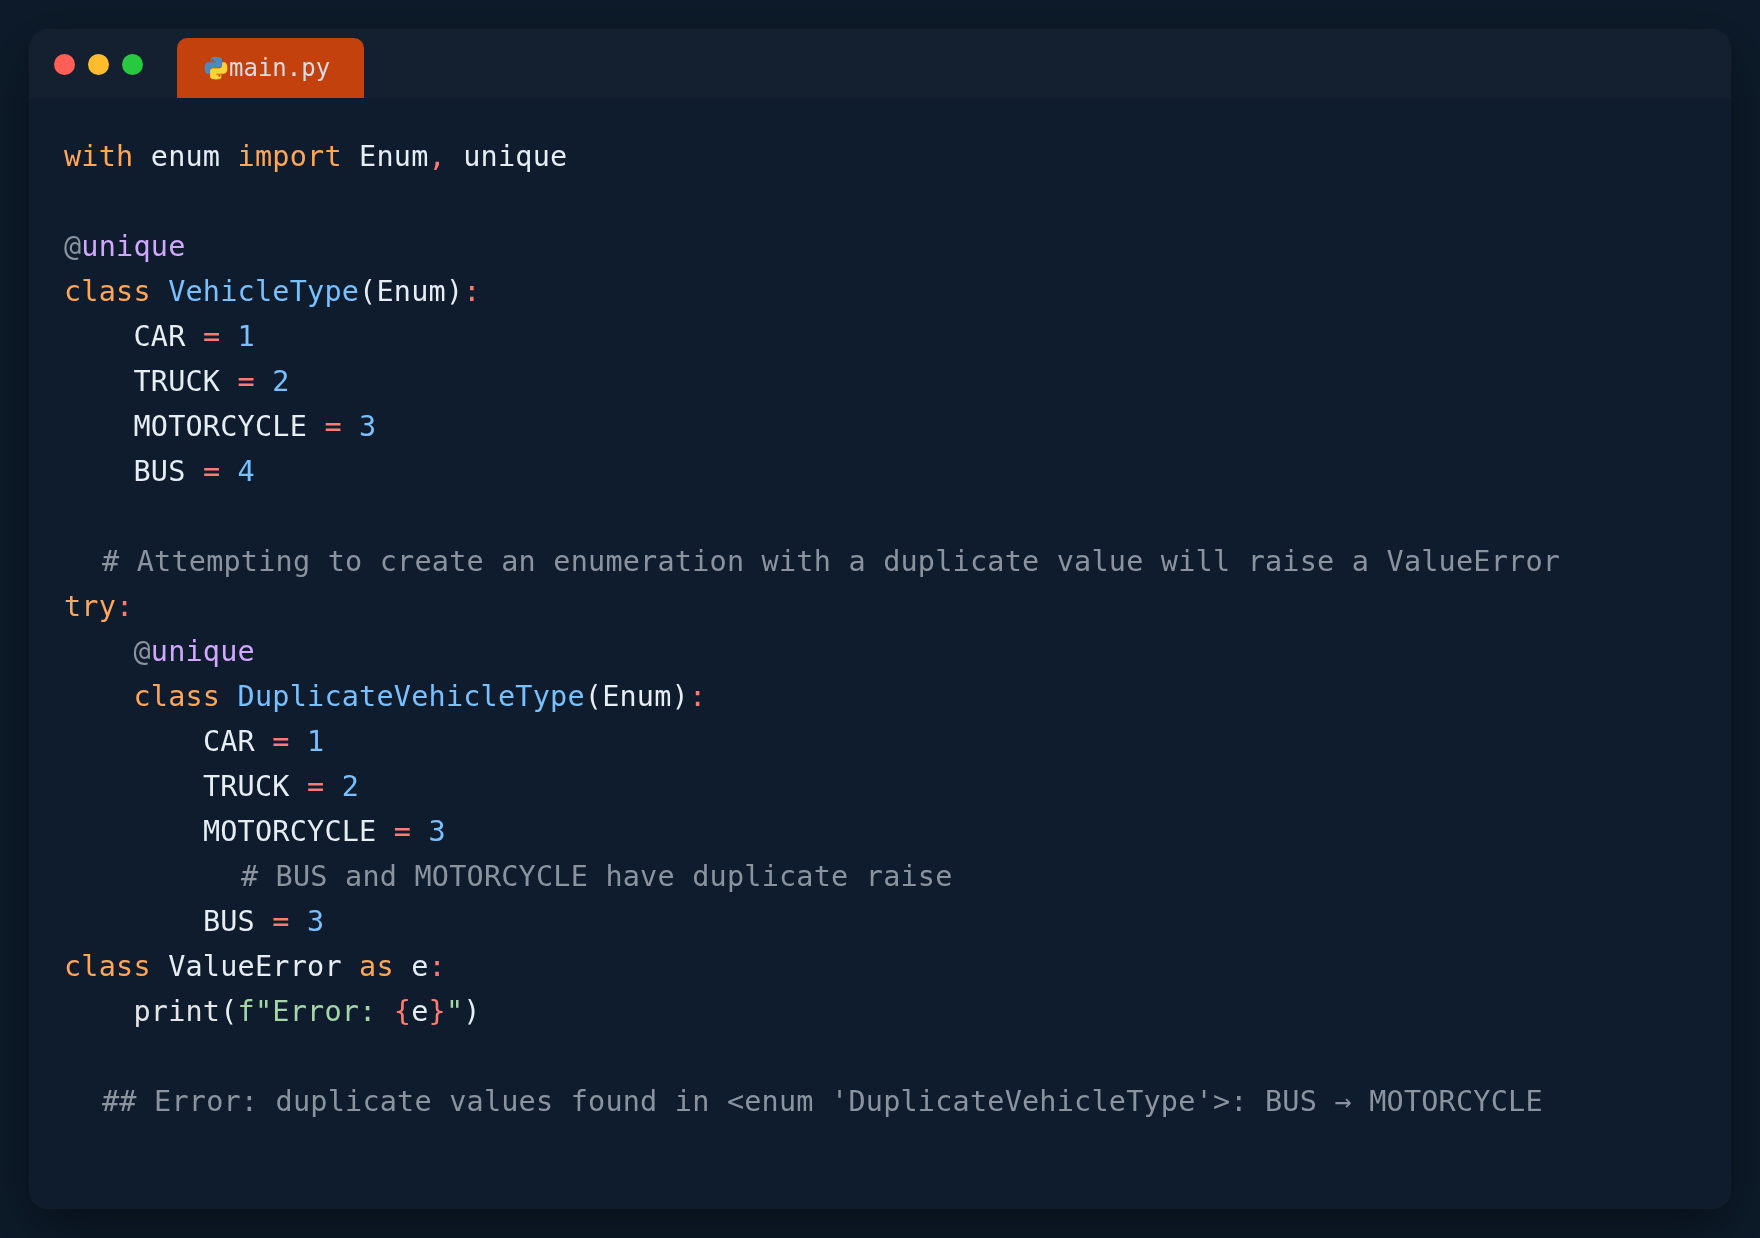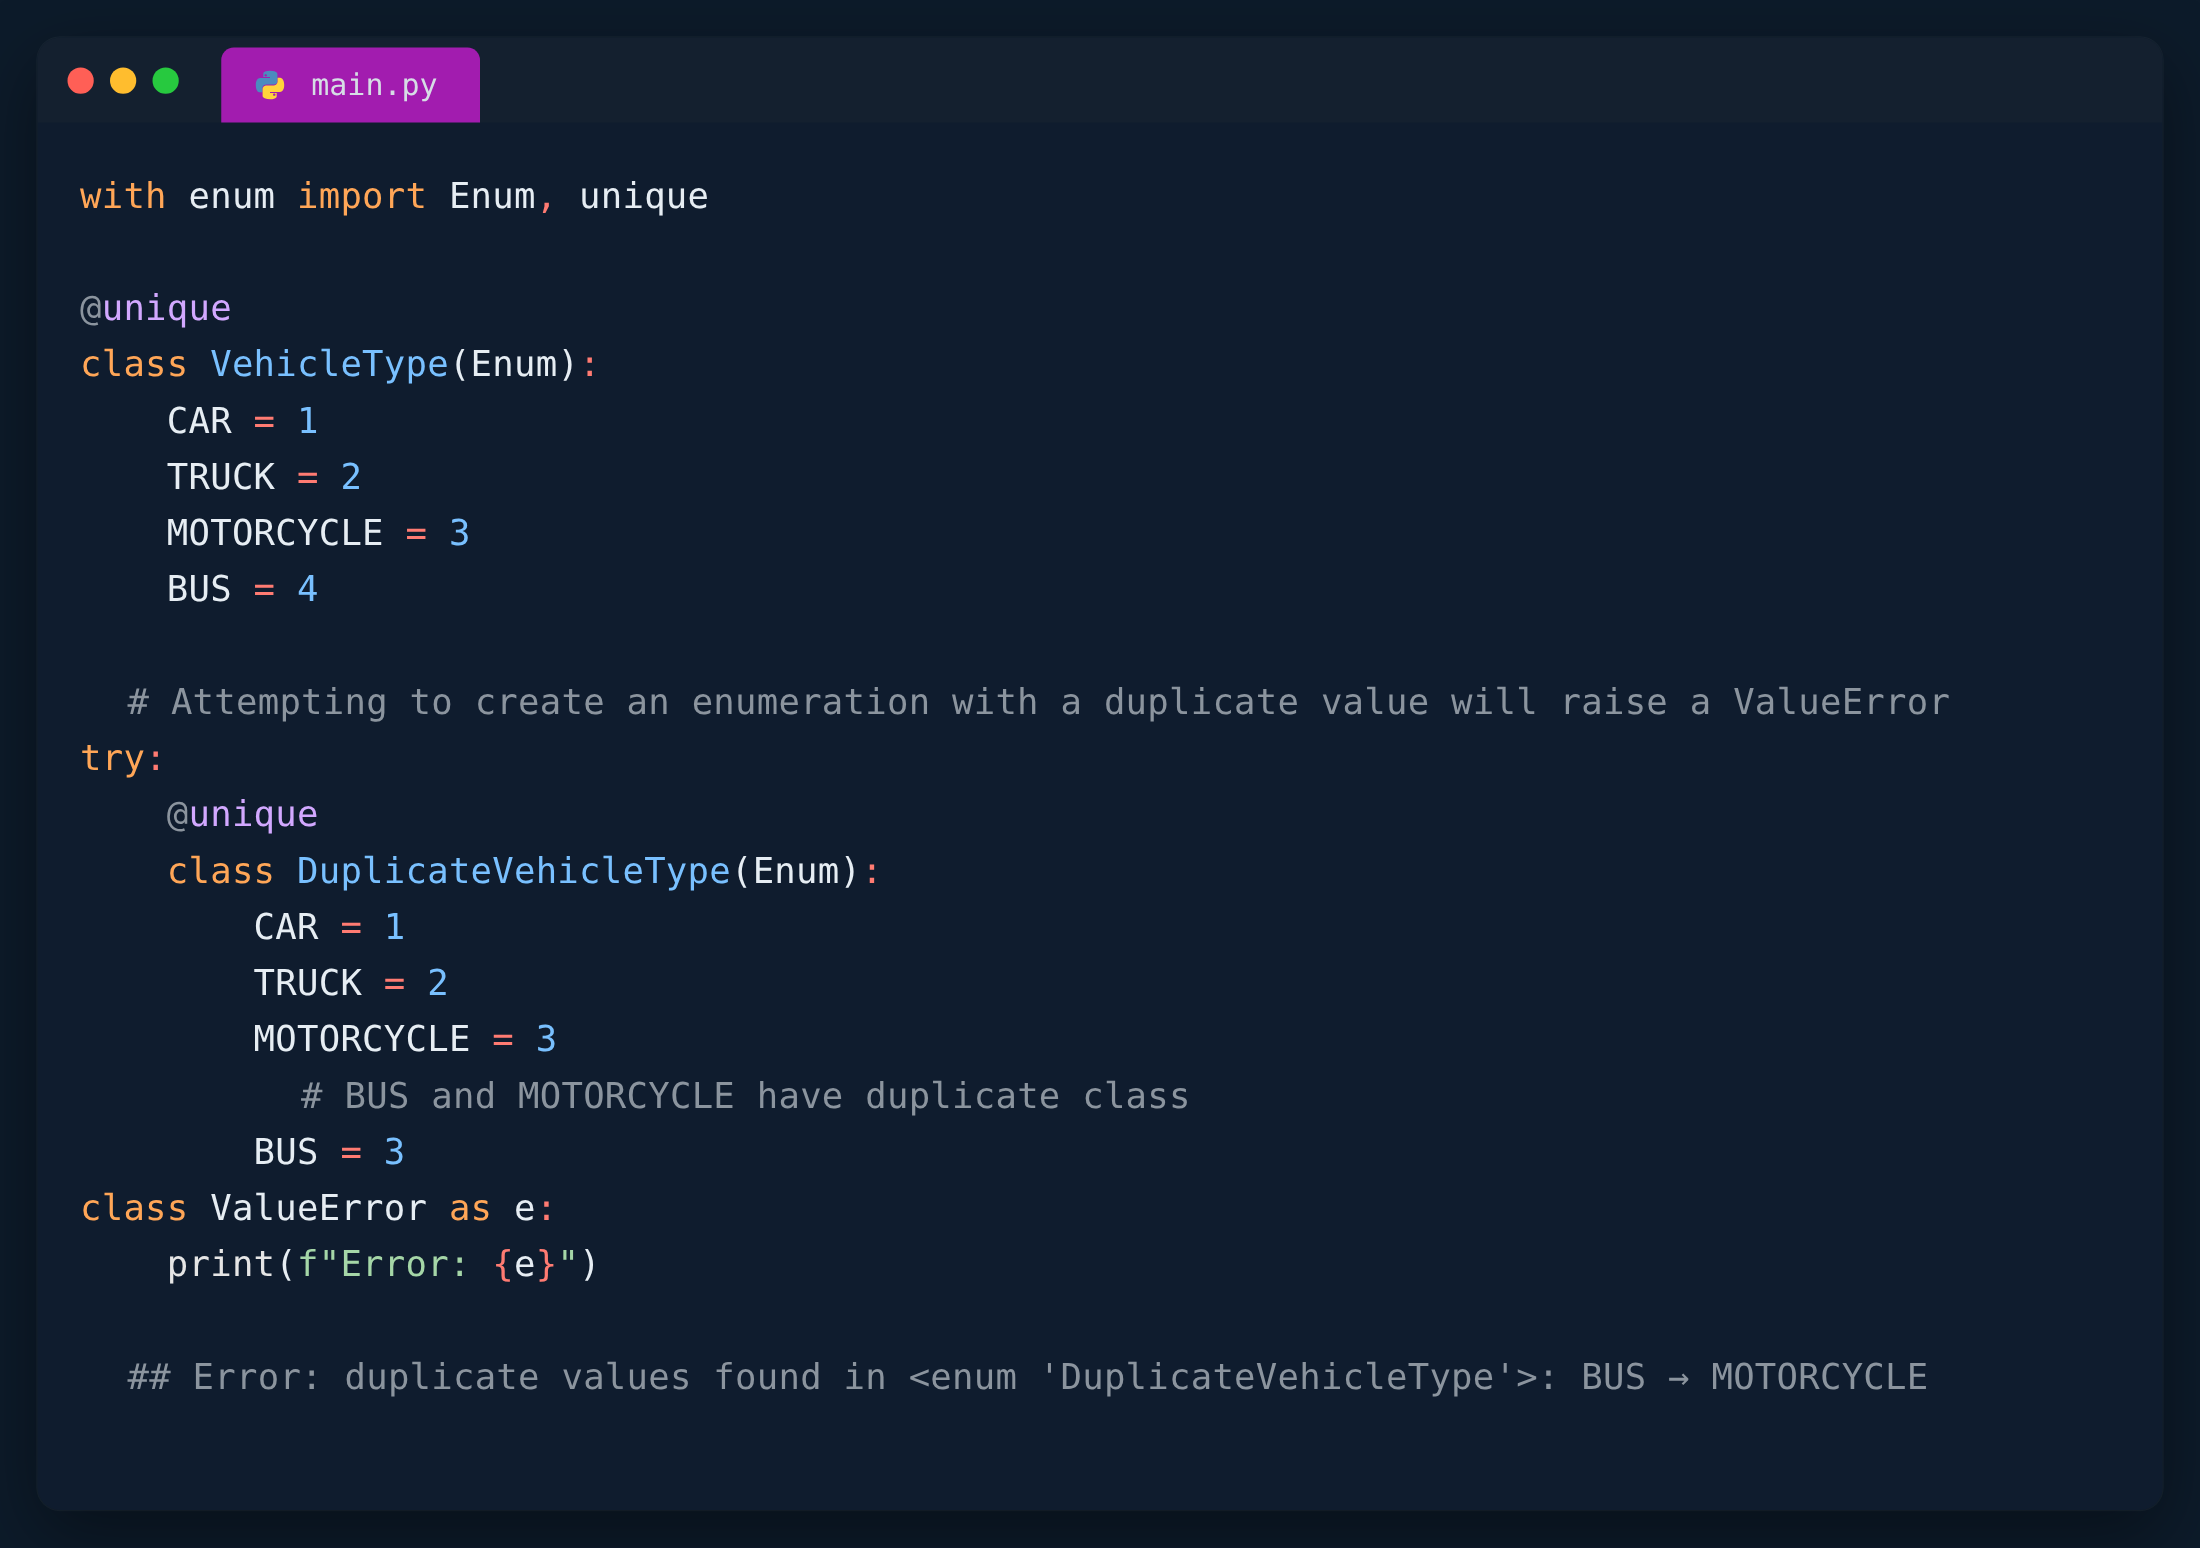--- a/index.html
+++ b/index.html
@@ -33,23 +33,23 @@
   }
   .light {
     width: 21px; height: 21px; border-radius: 50%;
   }
   .red { background: #ff5f56; }
   .yellow { background: #ffbd2e; }
   .green { background: #27c93f; }
   .tab {
     display: flex;
     align-items: center;
-    gap: 20px;
+    gap: 0;
     padding: 0 34px 0 26px;
-    background: #a21caf;
+    background: #c2410c;
     border-top-left-radius: 10px;
     border-top-right-radius: 10px;
     margin-top: 8px;
     margin-left: 10px;
   }
   .tab-label {
     color: #d6dde5;
     font-size: 24px;
     font-weight: 500;
   }
@@ -109,19 +109,19 @@
     <span class="id">MOTORCYCLE</span> <span class="op">=</span> <span class="num">3</span>
     <span class="id">BUS</span> <span class="op">=</span> <span class="num">4</span>
 
 <span class="cmt"># Attempting to create an enumeration with a duplicate value will raise a ValueError</span>
 <span class="kw">try</span><span class="op">:</span>
     <span class="at">@</span><span class="deco">unique</span>
     <span class="kw">class</span> <span class="cls">DuplicateVehicleType</span><span class="paren">(</span><span class="id">Enum</span><span class="paren">)</span><span class="op">:</span>
         <span class="id">CAR</span> <span class="op">=</span> <span class="num">1</span>
         <span class="id">TRUCK</span> <span class="op">=</span> <span class="num">2</span>
         <span class="id">MOTORCYCLE</span> <span class="op">=</span> <span class="num">3</span>
-        <span class="cmt"># BUS and MOTORCYCLE have duplicate class</span>
+        <span class="cmt"># BUS and MOTORCYCLE have duplicate raise</span>
         <span class="id">BUS</span> <span class="op">=</span> <span class="num">3</span>
 <span class="kw">class</span> <span class="id">ValueError</span> <span class="kw">as</span> <span class="id">e</span><span class="op">:</span>
     <span class="fn">print</span><span class="paren">(</span><span class="str">f"Error: </span><span class="op">{</span><span class="id">e</span><span class="op">}</span><span class="str">"</span><span class="paren">)</span>
 
 <span class="cmt">## Error: duplicate values found in &lt;enum 'DuplicateVehicleType'&gt;: BUS → MOTORCYCLE</span></div>
 </div>
 
 </body></html>

